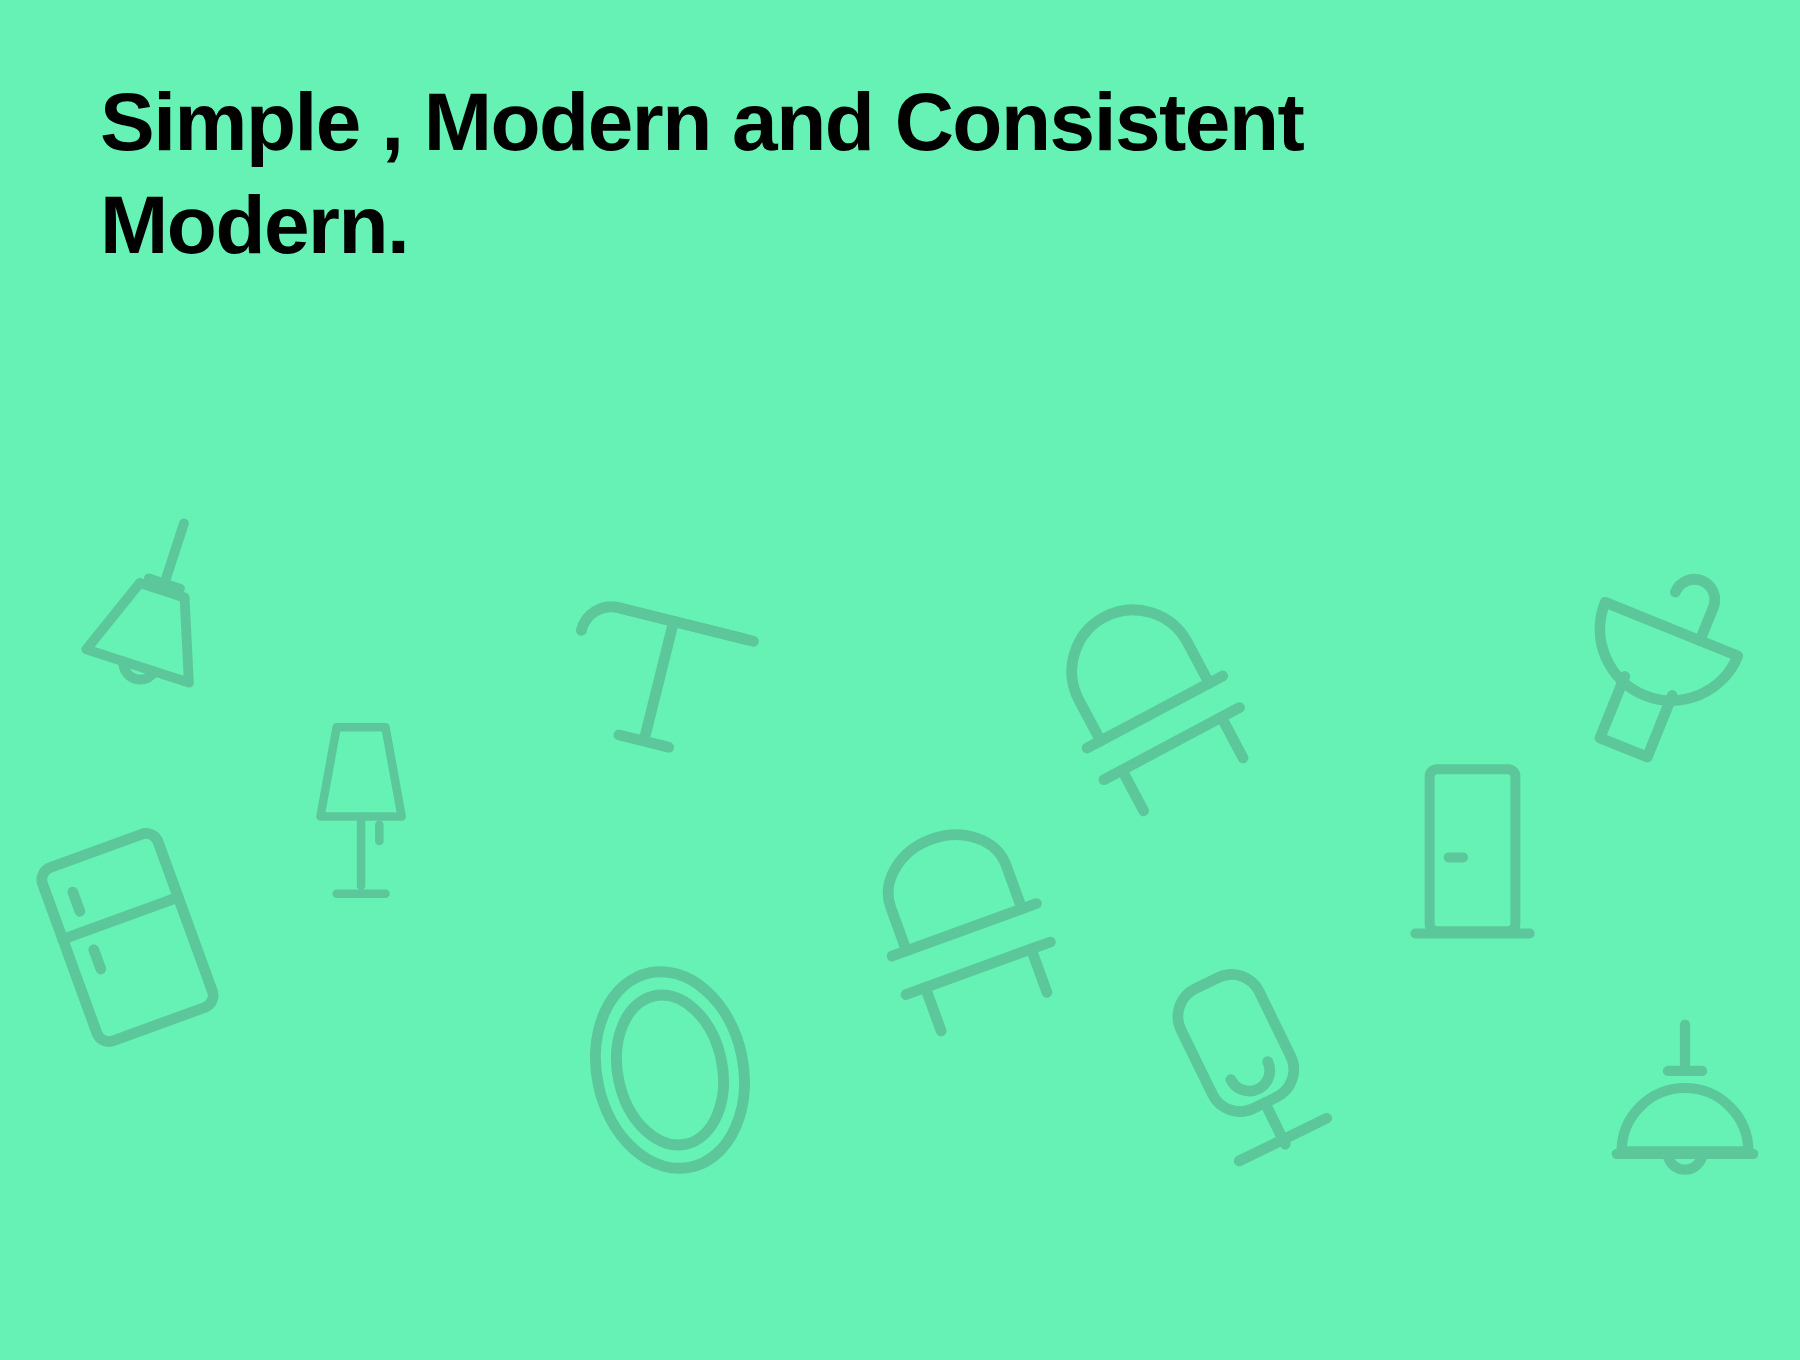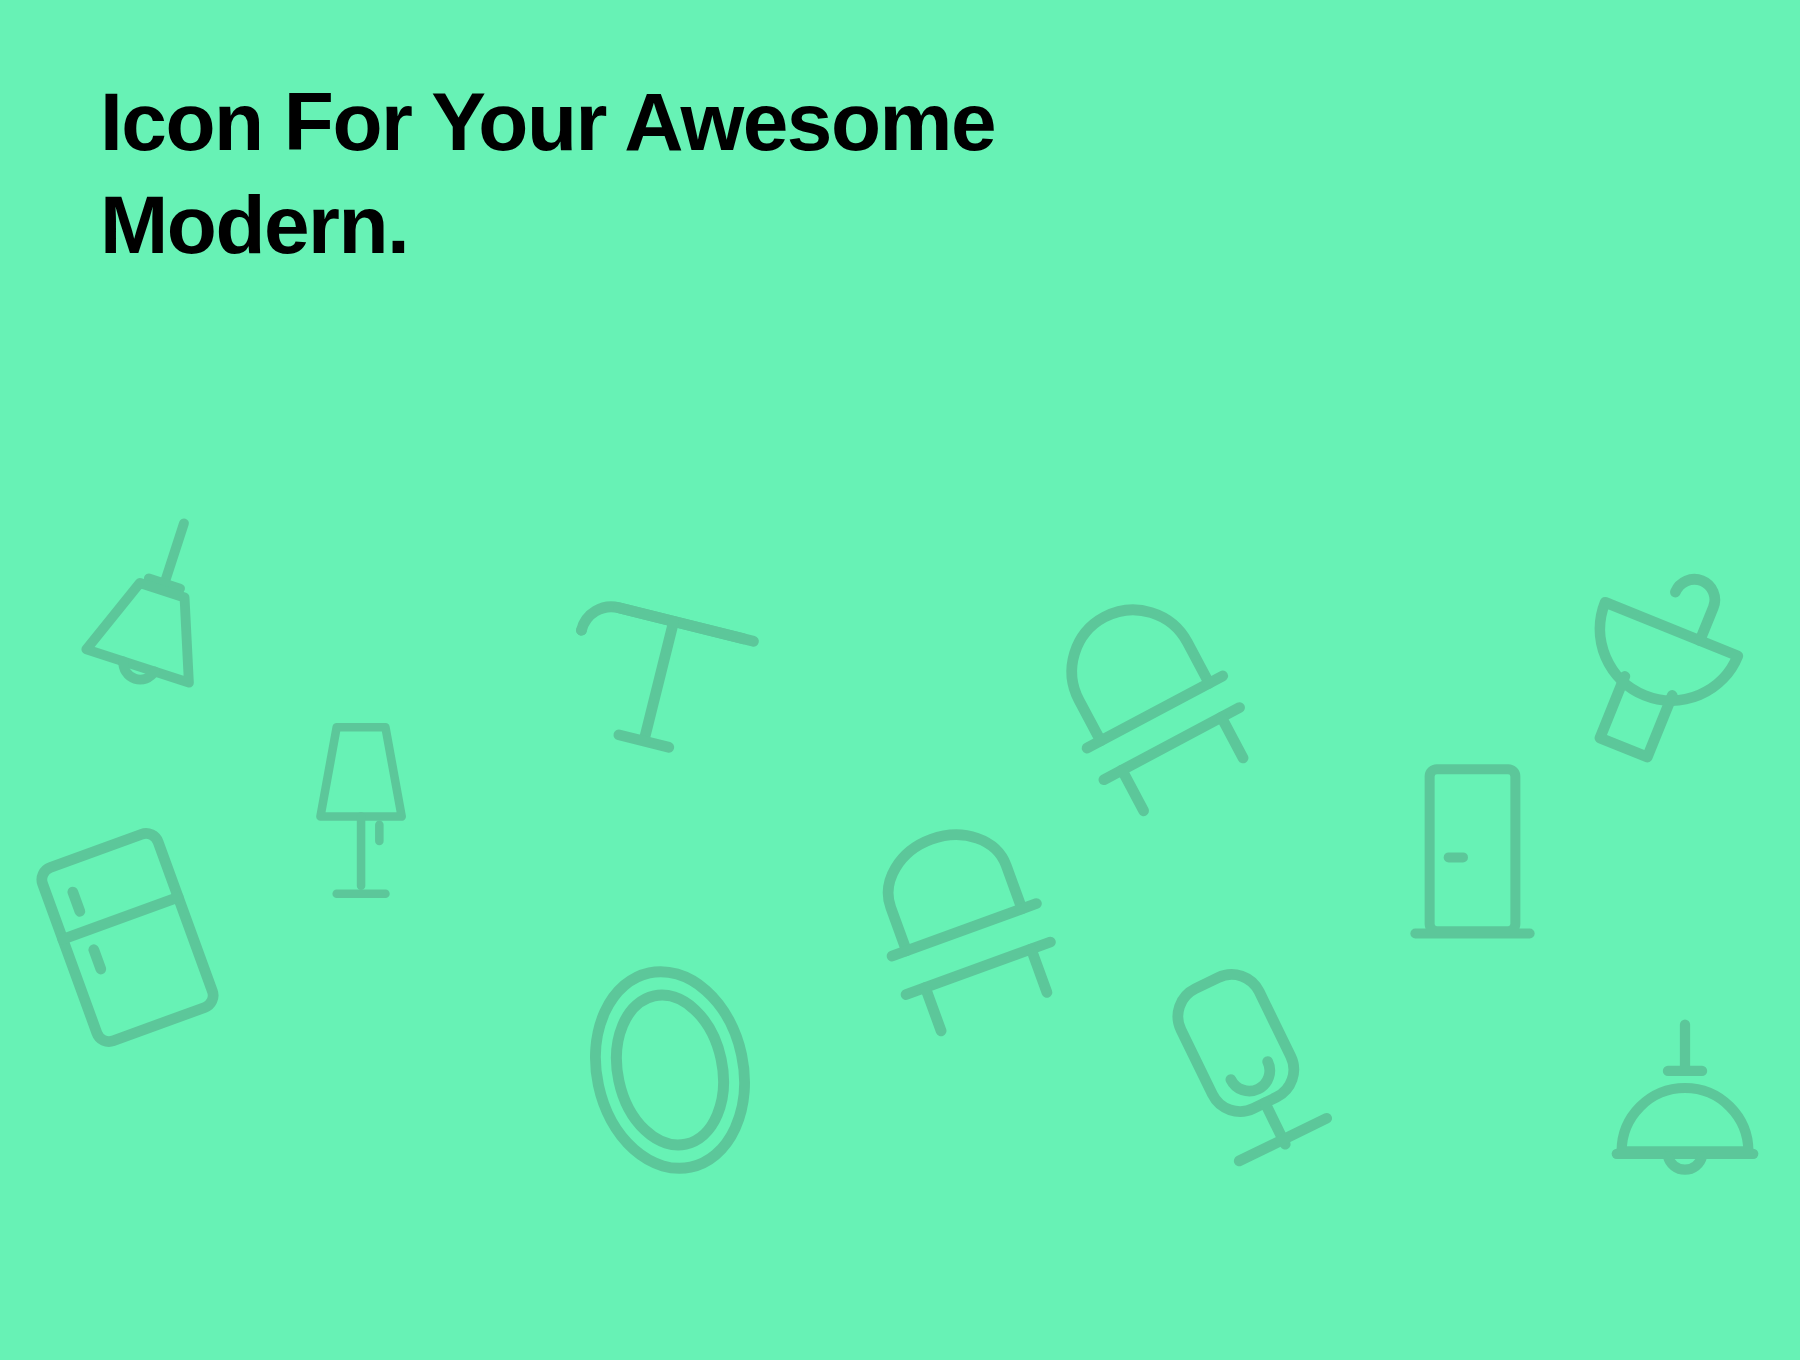--- a/index.html
+++ b/index.html
@@ -195,17 +195,17 @@
         <path d="M13.5 12.5 L20.5 12.5" stroke="#5CC79A"></path>
         <path d="M4 29 a13 13 0 0 1 26 0 Z" stroke="#5CC79A"></path>
         <path d="M3 29.5 L31 29.5" stroke="#5CC79A"></path>
         <path d="M13.5 30 a3.6 3.6 0 0 0 7 0" stroke="#5CC79A"></path>
       </svg>
     </span>
 
   </div>
 
   <div class="headline">
-    <span class="headline-line" style="color: rgb(0, 0, 0);">Icon For Your Awesome</span>
+    <span class="headline-line" style="color: rgb(0, 0, 0);">Simple , Modern and Consistent</span>
     <span class="headline-line" style="color: rgb(0, 0, 0);">Modern.</span>
   </div>
 
 </div>
 
 </body></html>

